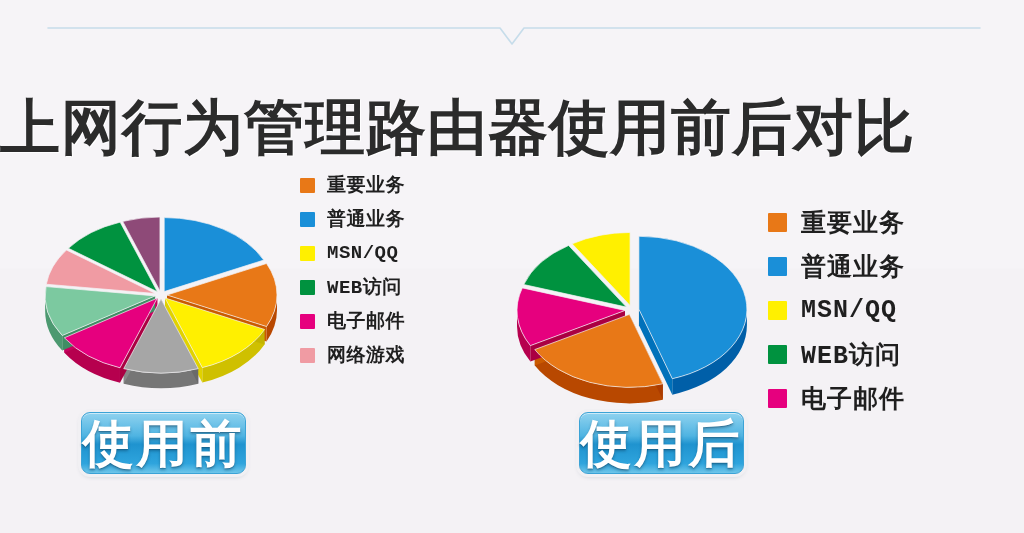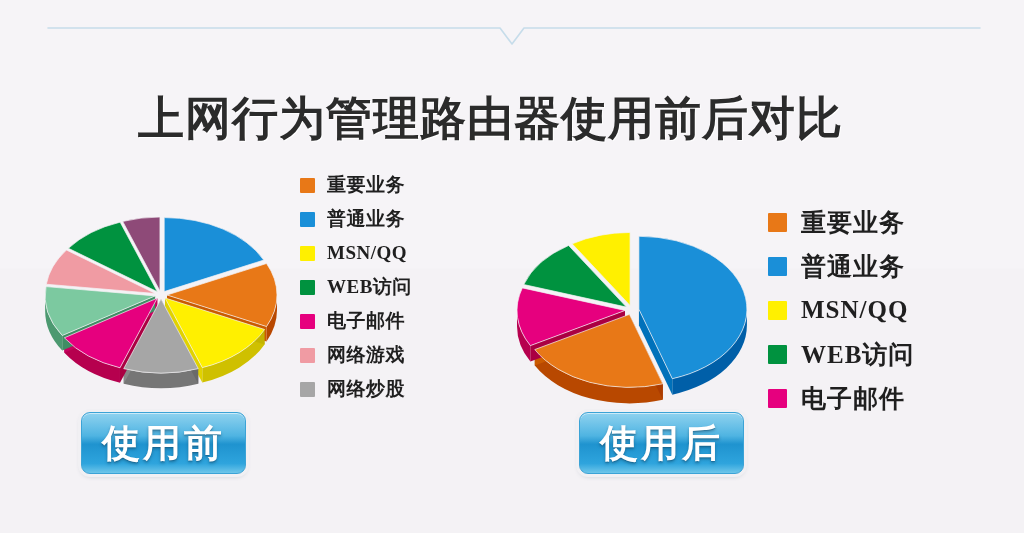--- a/index.html
+++ b/index.html
@@ -33,21 +33,21 @@
   }
   .divider-wrap svg { display: block; }
 
   
   .page-title {
     position: absolute;
     left: 0; top: 88px;
     width: 843px;
     text-align: right;
     font-family: "DejaVu Sans", "Liberation Sans", sans-serif;
-    font-size: 46px;
+    font-size: 60px;
     font-weight: bold;
     letter-spacing: 1px;
     color: #2b2b2b;
     text-shadow: 1px 1px 0 rgba(255,255,255,0.9);
     white-space: nowrap;
   }
 
   
   .pie {
     position: absolute;
@@ -61,21 +61,21 @@
   .legend-row {
     display: flex;
     align-items: center;
   }
   .legend-swatch {
     flex: 0 0 auto;
     border-radius: 1px;
   }
   .legend-label {
     color: #1f1f1f;
-    font-family: Liberation Serif, serif;
+    font-family: Liberation Mono, monospace;
     font-weight: bold;
     white-space: nowrap;
   }
 
   #legend-before { left: 300px; top: 168px; }
   #legend-before .legend-row { height: 34px; }
   #legend-before .legend-swatch { width: 15px; height: 15px; margin-right: 12px; }
   #legend-before .legend-label { font-size: 19px; letter-spacing: 0.5px; }
 
   #legend-after { left: 768px; top: 200px; }
@@ -98,21 +98,21 @@
         #2ea4dd 84%,
         #6ec6ea 100%);
     box-shadow:
       0 0 0 3px #f1f0f3,
       0 2px 5px rgba(60,90,110,0.30),
       inset 0 1px 0 rgba(255,255,255,0.55);
     border: 1px solid #3ba3d6;
   }
   .pill-text {
     font-family: "DejaVu Sans", "Liberation Sans", sans-serif;
-    font-size: 38px;
+    font-size: 51px;
     font-weight: bold;
     color: #ffffff;
     letter-spacing: 3px;
     text-shadow:
       0 2px 3px rgba(10,60,90,0.45),
       0 1px 0 rgba(10,60,90,0.25);
     line-height: 1;
   }
   #pill-before { left: 81px; top: 412px; width: 163px; height: 60px; }
   #pill-after  { left: 551px; top: 412px; width: 163px; height: 60px; margin-left: 28px; }
@@ -179,24 +179,20 @@
         <span class="legend-label">WEB访问</span>
       </div>
       <div class="legend-row">
         <span class="legend-swatch" style="background: rgb(230, 0, 126);"></span>
         <span class="legend-label">电子邮件</span>
       </div>
       <div class="legend-row">
         <span class="legend-swatch" style="background: rgb(240, 155, 163);"></span>
         <span class="legend-label">网络游戏</span>
       </div>
-      <div class="legend-row">
-        <span class="legend-swatch" style="background: rgb(166, 166, 166);"></span>
-        <span class="legend-label">网络炒股</span>
-      </div>
     </div>
 
   <div class="pie" id="pie-after" style="left:495px; top:210px;">
     <svg id="svg-after" width="280" height="205" viewBox="0 0 280 205">
         <g>
           <path d="M 251.91381838416595 99.25983322559668 A 108 73 0 0 1 177.28765377666028 168.6869589151429 L 177.28765377666028 184.6869589151429 A 108 73 0 0 0 251.91381838416595 115.25983322559668 Z" fill="#005fa8"></path>
           <path d="M 167.79696352370158 173.82634591444338 A 108 73 0 0 1 39.782006686469984 139.5672384343224 L 39.782006686469984 155.5672384343224 A 108 73 0 0 0 167.79696352370158 189.82634591444338 Z" fill="#b84800"></path>
           <path d="M 35.38994480304116 135.61328995114522 A 108 73 0 0 1 22.031066247778426 100.44527174172002 L 22.031066247778426 116.44527174172002 A 108 73 0 0 0 35.38994480304116 151.61328995114522 Z" fill="#b6004e"></path>
           <path d="M 143.91381838416595 99.25983322559668 L 177.28765377666028 168.6869589151429 L 177.28765377666028 184.6869589151429 L 143.91381838416595 115.25983322559668 Z" fill="#0071ba"></path>
           <path d="M 134.42312813120725 104.39922022489719 L 167.79696352370158 173.82634591444338 L 167.79696352370158 189.82634591444338 L 134.42312813120725 120.39922022489719 Z" fill="#ac3c00"></path>

